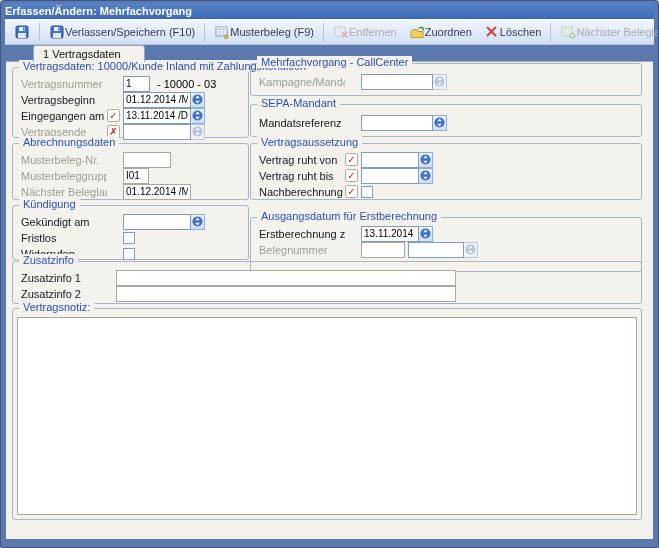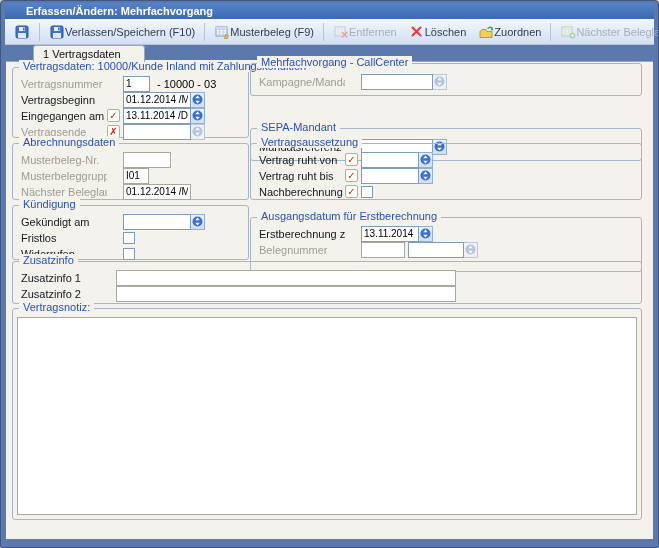--- a/index.html
+++ b/index.html
@@ -1,17 +1,17 @@
 <!DOCTYPE html>
 <html><head>
 <meta charset="utf-8">
 <style>
   html,body{margin:0;padding:0;background:#cfcfcf;font-family:"Liberation Sans",sans-serif;}
   .window{position:relative;width:659px;height:548px;background:#5c79ad;border:1px solid #3d5684;border-radius:4px 4px 2px 2px;box-sizing:border-box;overflow:hidden;}
-  .titlebar{position:absolute;top:2px;left:4px;right:4px;height:16px;background:linear-gradient(#5584cc,#3d68b0);border-radius:3px 3px 0 0;color:#fff;font-size:11px;font-weight:bold;line-height:16px;padding-left:21px;box-sizing:border-box;}
+  .titlebar{position:absolute;top:2px;left:4px;right:4px;height:16px;background:linear-gradient(#5584cc,#3d68b0);border-radius:3px 3px 0 0;color:#fff;font-size:11px;font-weight:bold;line-height:16px;padding-left:0;box-sizing:border-box;}
   .toolbar{position:absolute;top:18px;left:4px;right:4px;height:26px;background:linear-gradient(#f3f7fd,#d3dff2);border-bottom:1px solid #b3c2dd;display:flex;align-items:center;padding:0 3px;box-sizing:border-box;}
   .tb{display:inline-flex;align-items:center;background:transparent;border:1px solid transparent;padding:2px 5px;font-family:"Liberation Sans",sans-serif;font-size:11px;color:#2e3c57;white-space:nowrap;}
   .tb.dis{color:#a6adb9;}
   .tb .ticon{display:inline-flex;width:16px;height:14px;align-items:center;justify-content:center;}
   .sep{width:1px;height:18px;background:#b6c3da;margin:0 3px;flex:none;}
   .tab{position:absolute;top:44px;left:32px;z-index:3;height:17px;background:#f3f2ec;border:1px solid #98a6c0;border-bottom:none;border-radius:3px 3px 0 0;font-size:11px;color:#111;padding:2px 23px 0 9px;box-sizing:border-box;}
   .content{position:absolute;top:60px;left:5px;right:5px;bottom:8px;background:#f3f2ec;border-top:1px solid #98a6c0;}
   .group{position:absolute;border:1px solid #a9b4c4;border-radius:3px;box-sizing:border-box;}
   .gtitle{position:absolute;top:-8px;left:6px;background:#f3f2ec;padding:0 4px;color:#2b4fc0;font-size:11px;white-space:nowrap;}
   .row{display:flex;align-items:center;height:15px;margin:1px 0 0 8px;font-size:11px;}
@@ -27,21 +27,21 @@
   .spin.dis{color:#b6c4da;border-color:#bcc8d9;background:#eef1f6;}
   .chkbtn{width:13px;height:13px;box-sizing:border-box;background:#fffffa;border:1px solid #b0b0a6;border-radius:2px;color:#cc1f1f;font-size:10px;line-height:10px;font-weight:bold;display:inline-flex;align-items:center;justify-content:center;padding:0;font-family:"DejaVu Sans",sans-serif;}
   .checkbox{width:12px;height:12px;box-sizing:border-box;background:#fff;border:1px solid #7f9db9;display:inline-block;}
   .suffix{margin-left:7px;color:#000;}
   .notizbox{position:absolute;left:4px;right:4px;top:8px;bottom:4px;background:#fff;border:1px solid #a9a9a0;resize:none;font-family:"Liberation Sans",sans-serif;font-size:11px;box-sizing:border-box;}
   
   #g-vertrag{left:6px;top:5px;width:237px;height:71px;}
   #g-abrech{left:6px;top:81px;width:237px;height:57px;}
   #g-kuend{left:6px;top:143px;width:237px;height:55px;}
   #g-call{left:244px;top:1px;width:392px;height:33px;}
-  #g-sepa{left:244px;top:42px;width:392px;height:33px;margin-top:24px;}
+  #g-sepa{left:244px;top:42px;width:392px;height:33px;}
   #g-ausset{left:244px;top:81px;width:392px;height:57px;}
   #g-erst{left:244px;top:155px;width:392px;height:55px;}
   #g-zusatz{left:6px;top:199px;width:630px;height:43px;}
   #g-notiz{left:6px;top:246px;width:630px;height:212px;}
 </style>
 </head>
 <body>
 
 <div class="window">
   <div class="titlebar">
@@ -89,35 +89,35 @@
         <svg width="15" height="14" viewBox="0 0 15 14">
             <rect x="1" y="2" width="10" height="9" fill="#f2f4f8" stroke="#c0c8d6"></rect>
             <path d="M1 4.5 H11 M1 7 H11 M1 9.2 H11 M4.3 2 V11 M7.6 2 V11" stroke="#d8dee9" stroke-width="0.8" fill="none"></path>
             <path d="M8.5 7.5 L13 12 M13 7.5 L8.5 12" stroke="#e5a4a4" stroke-width="1.6" stroke-linecap="round"></path>
           </svg>
       </span>
       <span>Entfernen</span>
     </button>
     <button class="tb">
       <span class="ticon">
-        <svg width="13" height="13" viewBox="0 0 13 13">
-            <path d="M2.5 2.5 L10.5 10.5 M10.5 2.5 L2.5 10.5" stroke="#d84040" stroke-width="2" stroke-linecap="round"></path>
-          </svg>
-      </span>
-      <span>Löschen</span>
-    </button>
-    <button class="tb">
-      <span class="ticon">
         <svg width="16" height="14" viewBox="0 0 16 14">
             <path d="M2 6.5 L4 4.5 H8 L9 6.5 H14 V12.5 H2 Z" fill="#f2cf5b" stroke="#ab8a25" stroke-width="0.8"></path>
             <path d="M9.5 3.5 Q12.3 1 14.3 3.2" fill="none" stroke="#3f9e3f" stroke-width="1.4"></path>
             <path d="M15.3 5.6 L12.6 4.9 L14.6 2.7 Z" fill="#3f9e3f"></path>
           </svg>
       </span>
       <span>Zuordnen</span>
+    </button>
+    <button class="tb">
+      <span class="ticon">
+        <svg width="13" height="13" viewBox="0 0 13 13">
+            <path d="M2.5 2.5 L10.5 10.5 M10.5 2.5 L2.5 10.5" stroke="#d84040" stroke-width="2" stroke-linecap="round"></path>
+          </svg>
+      </span>
+      <span>Löschen</span>
     </button>
     <span class="sep"></span>
     <button class="tb dis">
       <span class="ticon">
         <svg width="15" height="14" viewBox="0 0 15 14">
             <rect x="1" y="2" width="10" height="9" fill="#f2f6f2" stroke="#bccabc"></rect>
             <path d="M1 4.5 H11 M1 7 H11 M1 9.2 H11 M4.3 2 V11 M7.6 2 V11" stroke="#d5e2d5" stroke-width="0.8" fill="none"></path>
             <circle cx="11.5" cy="10.5" r="2.6" fill="#bedcbe" stroke="#93bb93" stroke-width="0.6"></circle>
             <path d="M10.3 10.5 H12.7 M11.5 9.3 V11.7" stroke="#fff" stroke-width="1"></path>
           </svg>

